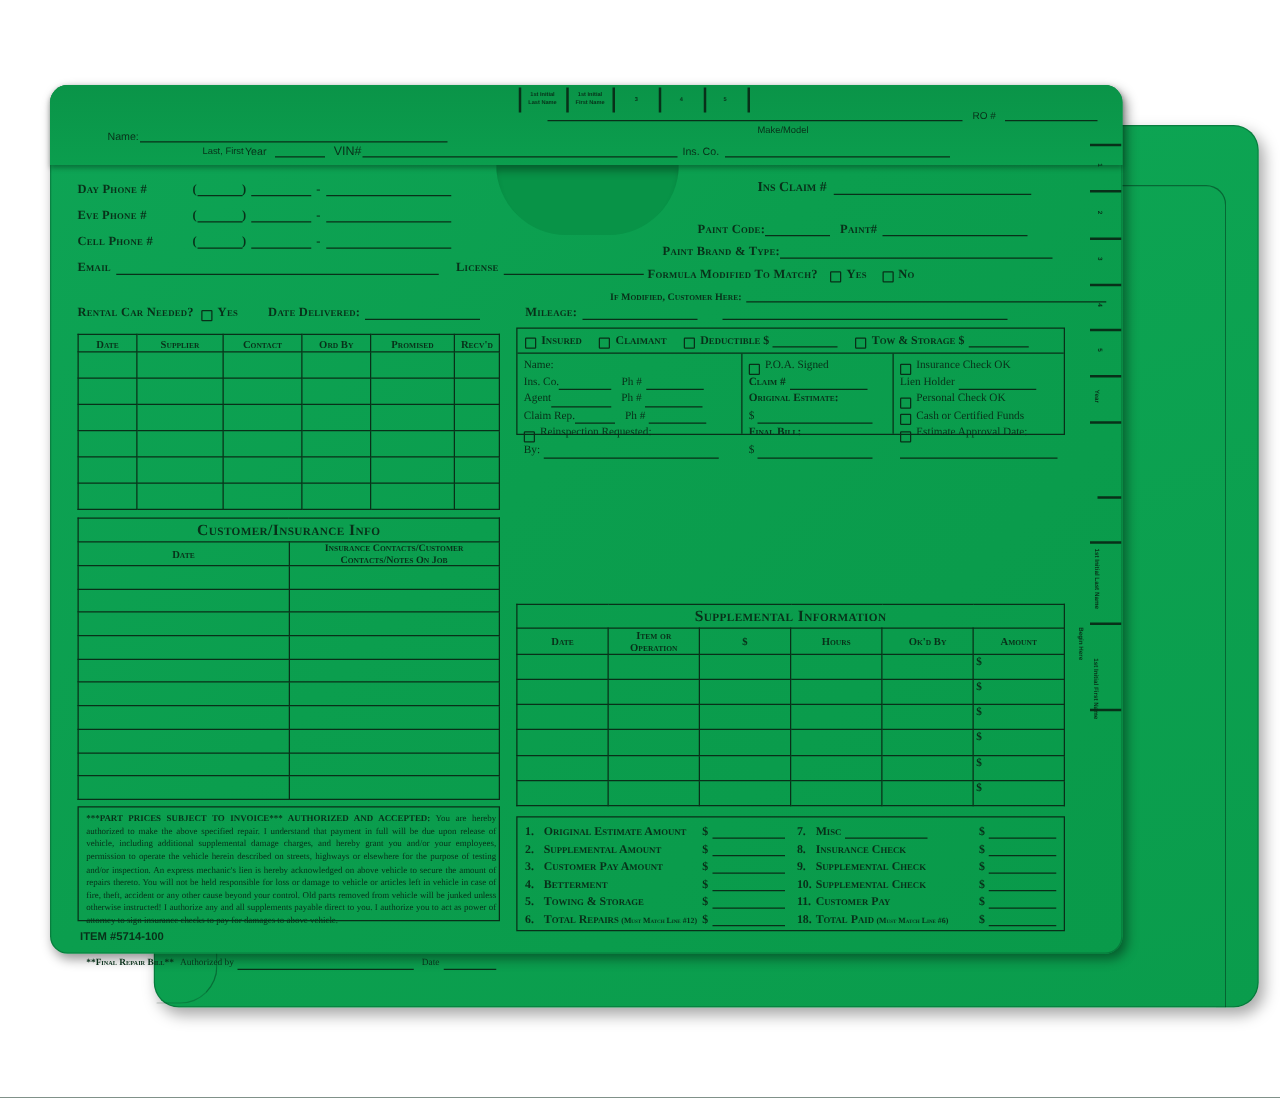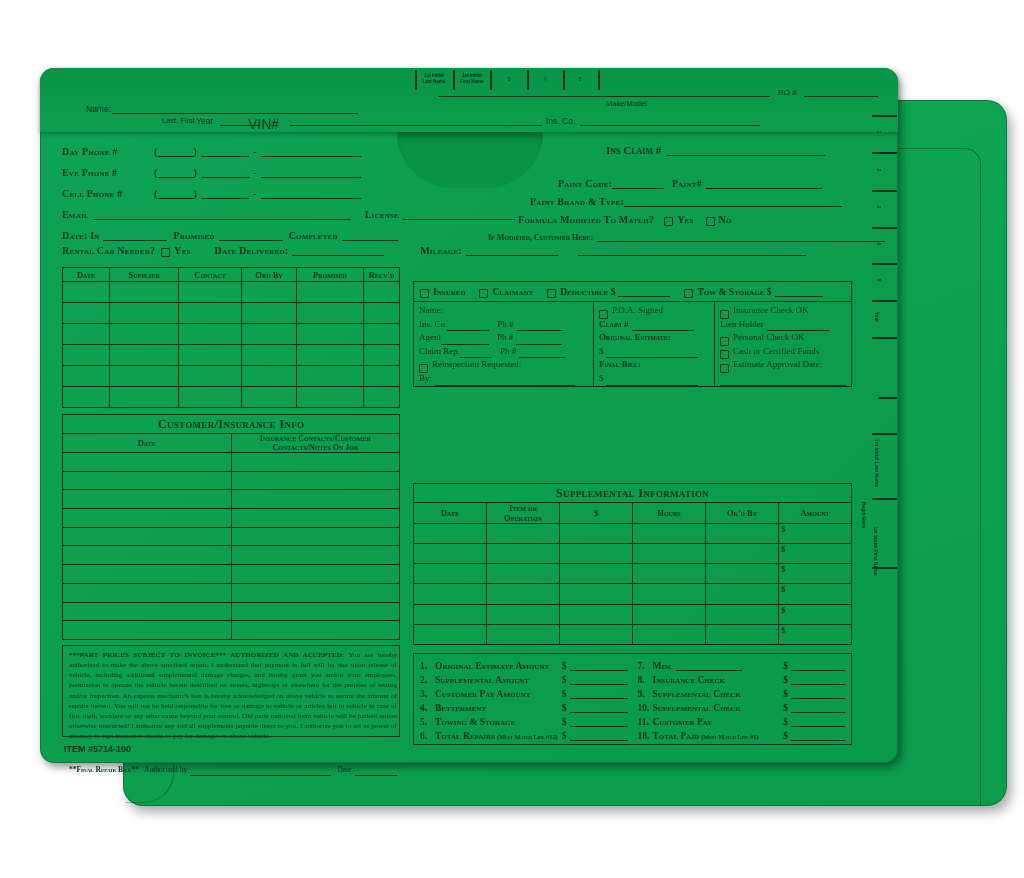--- a/index.html
+++ b/index.html
@@ -128,21 +128,21 @@
     <div class="abs sans" style="left:46px;top:36px;font-size:8.5px">Name:</div>
     <span class="abs ln" style="left:72px;top:36px;width:246px"></span>
     <div class="abs sans" style="left:122px;top:48px;font-size:7.5px">Last, First</div>
     <span class="abs ln" style="left:398px;top:19px;width:332px"></span>
     <div class="abs sans" style="left:566px;top:31px;font-size:7.5px">Make/Model</div>
     <div class="abs sans" style="left:738px;top:20px;font-size:8px">RO #</div>
     <span class="abs ln" style="left:764px;top:19px;width:74px"></span>
 
     <div class="abs sans" style="left:156px;top:48px;font-size:8.5px">Year</div>
     <span class="abs ln" style="left:180px;top:48px;width:40px"></span>
-    <div class="abs sans" style="left:208px;top:48px;font-size:14px">VIN#</div>
+    <div class="abs sans" style="left:227px;top:48px;font-size:10px">VIN#</div>
     <span class="abs ln" style="left:250px;top:48px;width:252px"></span>
     <div class="abs sans" style="left:506px;top:48px;font-size:8.5px">Ins. Co.</div>
     <span class="abs ln" style="left:540px;top:48px;width:180px"></span>
 
     <div class="abs row sc lbl10" style="left:22px;top:78px">
       <span style="width:92px">Day Phone  #</span>
       <span>(</span>
         <span class="ln" style="width:36px"></span>
       <span>)</span>
         <span class="ln" style="width:48px;margin:0 4px"></span>
@@ -165,28 +165,20 @@
       <span>)</span>
         <span class="ln" style="width:48px;margin:0 4px"></span>
       <span>-</span>
         <span class="ln" style="width:100px;margin-left:4px"></span>
     </div>
     <div class="abs row sc lbl10" style="left:22px;top:141px">
       <span>Email</span>
       <span class="ln" style="width:258px;margin-left:4px"></span>
       <span style="margin-left:14px">License</span>
       <span class="ln" style="width:112px;margin-left:4px"></span>
-    </div>
-    <div class="abs row sc lbl10" style="left:22px;top:162px">
-      <span>Date:  In</span>
-      <span class="ln" style="width:64px;margin:0 6px 0 4px"></span>
-      <span>Promised</span>
-      <span class="ln" style="width:64px;margin:0 6px 0 4px"></span>
-      <span>Completed</span>
-      <span class="ln" style="width:56px;margin-left:4px"></span>
     </div>
     <div class="abs row sc lbl10" style="left:22px;top:177px">
       <span>Rental Car Needed?</span>
       <span class="cb" style="margin-left:6px"></span>
       <span>Yes</span>
       <span style="margin-left:24px">Date Delivered:</span>
       <span class="ln" style="width:92px;margin-left:4px"></span>
       <span style="margin-left:36px">Mileage:</span>
       <span class="ln" style="width:92px;margin-left:4px"></span>
       <span class="ln" style="width:228px;margin-left:20px"></span>
@@ -341,21 +333,21 @@
       <div class="sigrow">
         <b class="sc">**Final Repair Bill**</b>
         <span style="margin-left:5px">Authorized by</span>
         <span class="ln" style="width:160px;margin-left:3px;height:7px"></span>
         <span style="margin-left:6px">Date</span>
         <span class="ln" style="width:48px;margin-left:3px;height:7px"></span>
       </div>
     </div>
     <div class="abs sans" style="left:24px;top:676px;font-size:9px;font-weight:bold">ITEM #5714-100</div>
 
-    <div class="insbox" style="left:373px;top:213px;width:439px;height:106px;box-sizing:border-box">
+    <div class="insbox" style="left:373px;top:194px;width:439px;height:86px;box-sizing:border-box">
       <div class="hd sc" style="font-size:9.5px">
         <span class="row">
             <span class="cb"></span>
             <span>Insured</span>
           </span>
         <span class="row">
             <span class="cb"></span>
             <span>Claimant</span>
           </span>
         <span class="row">

